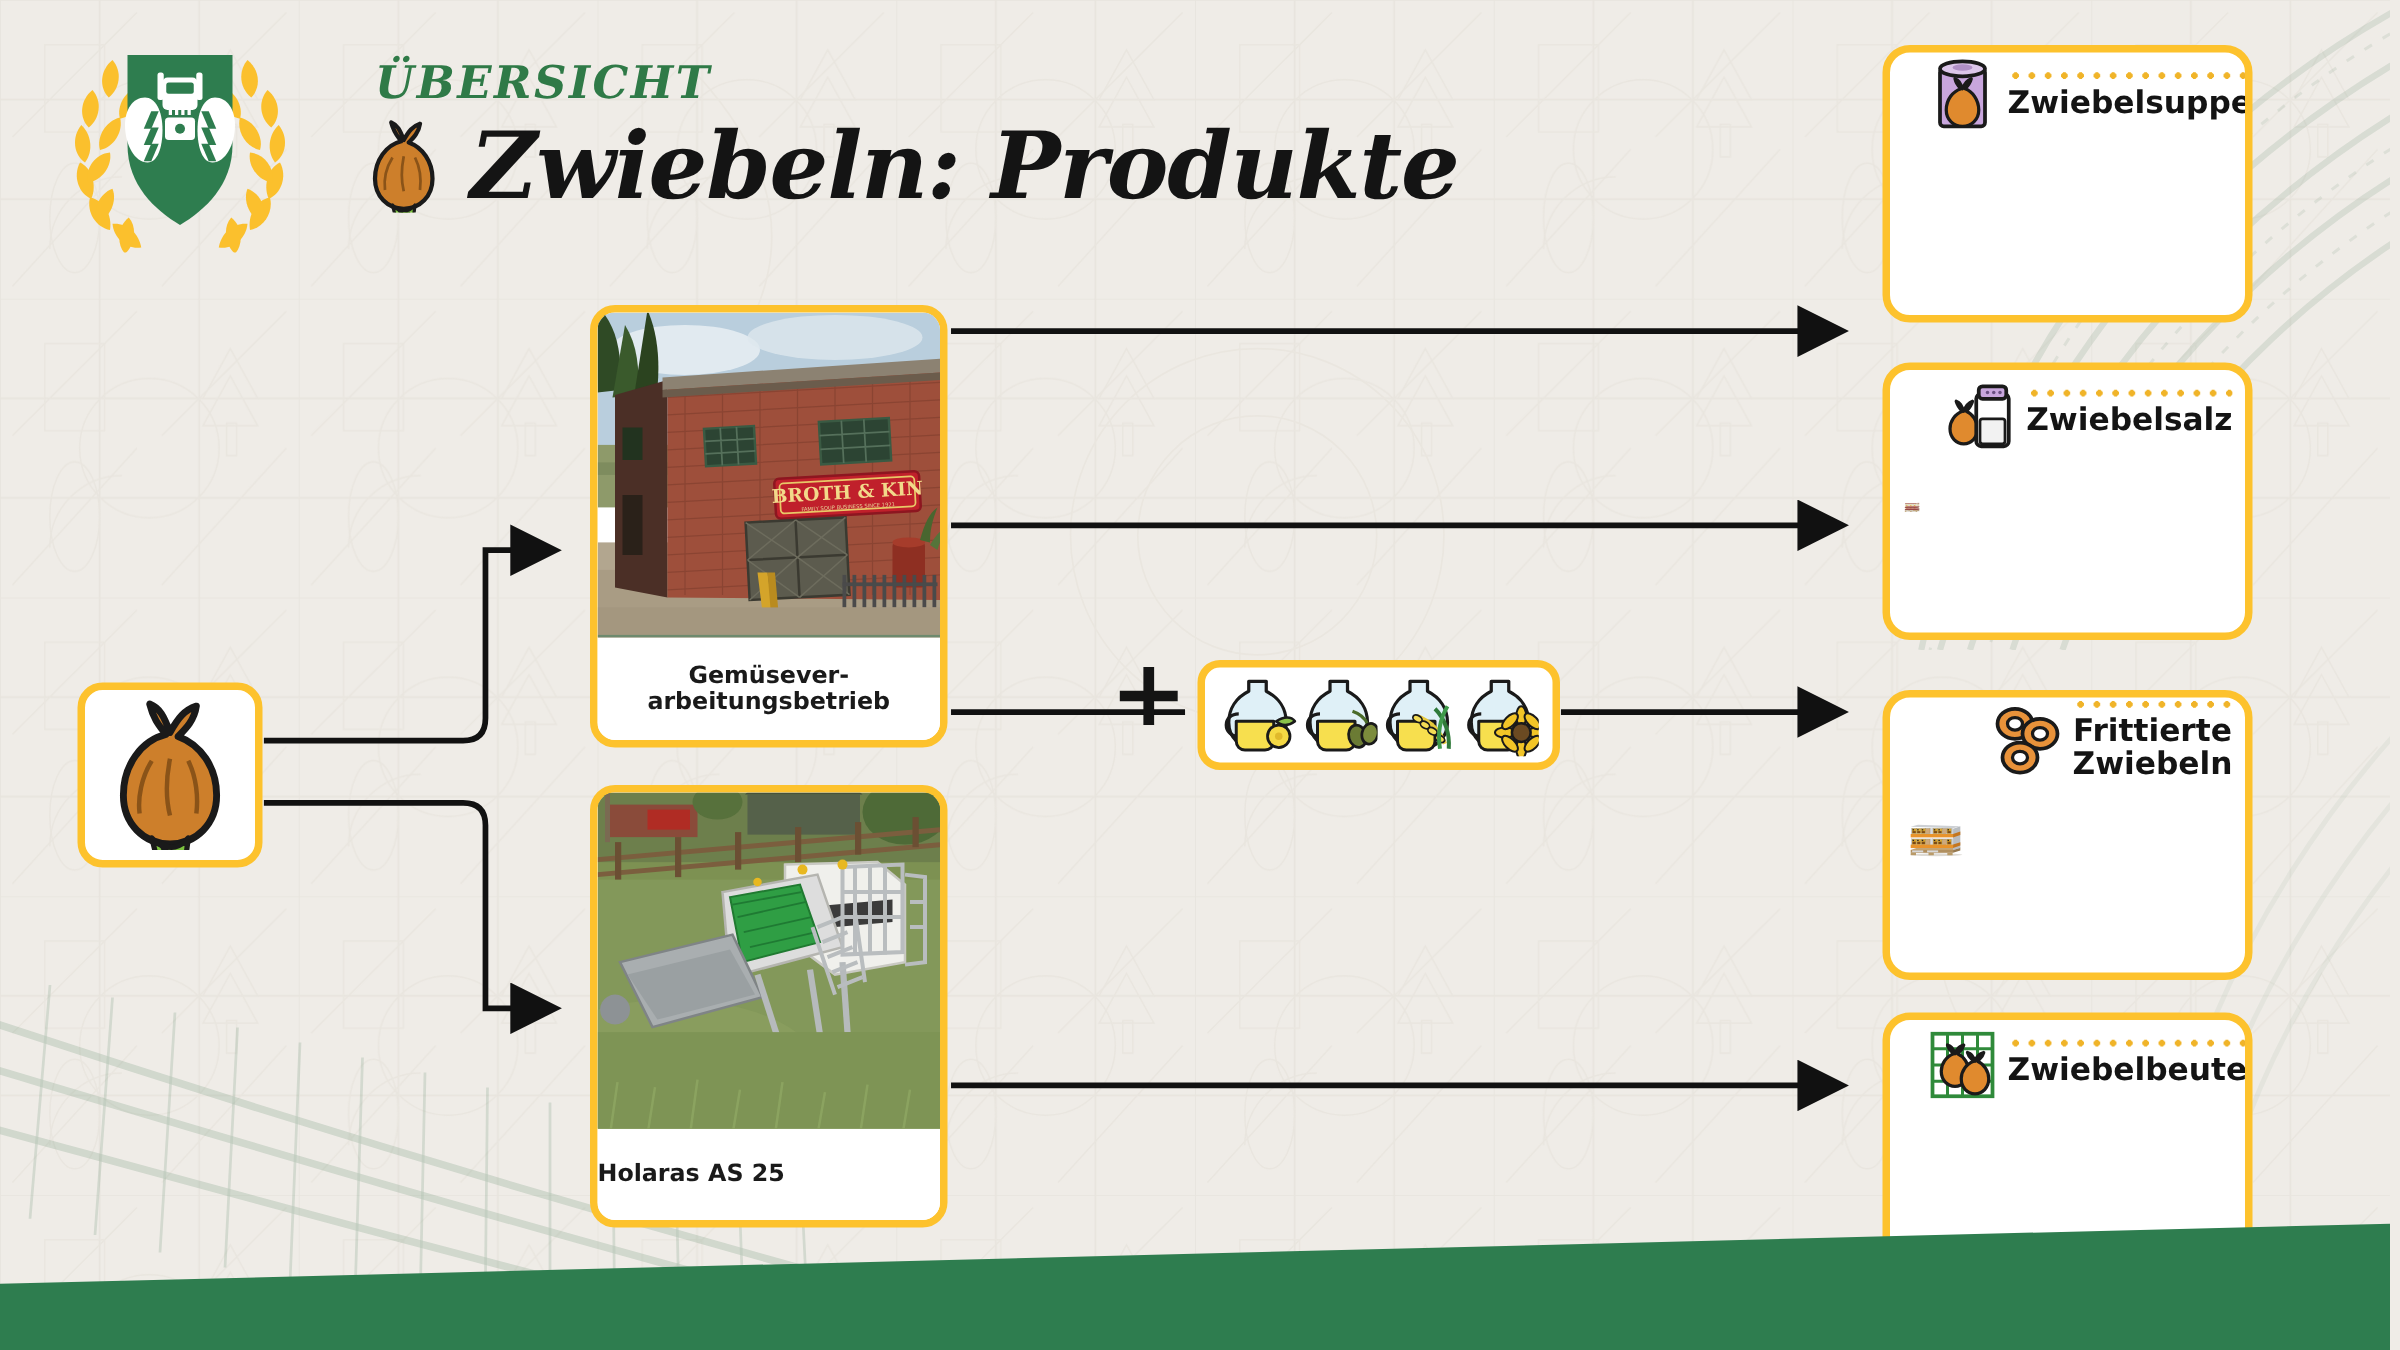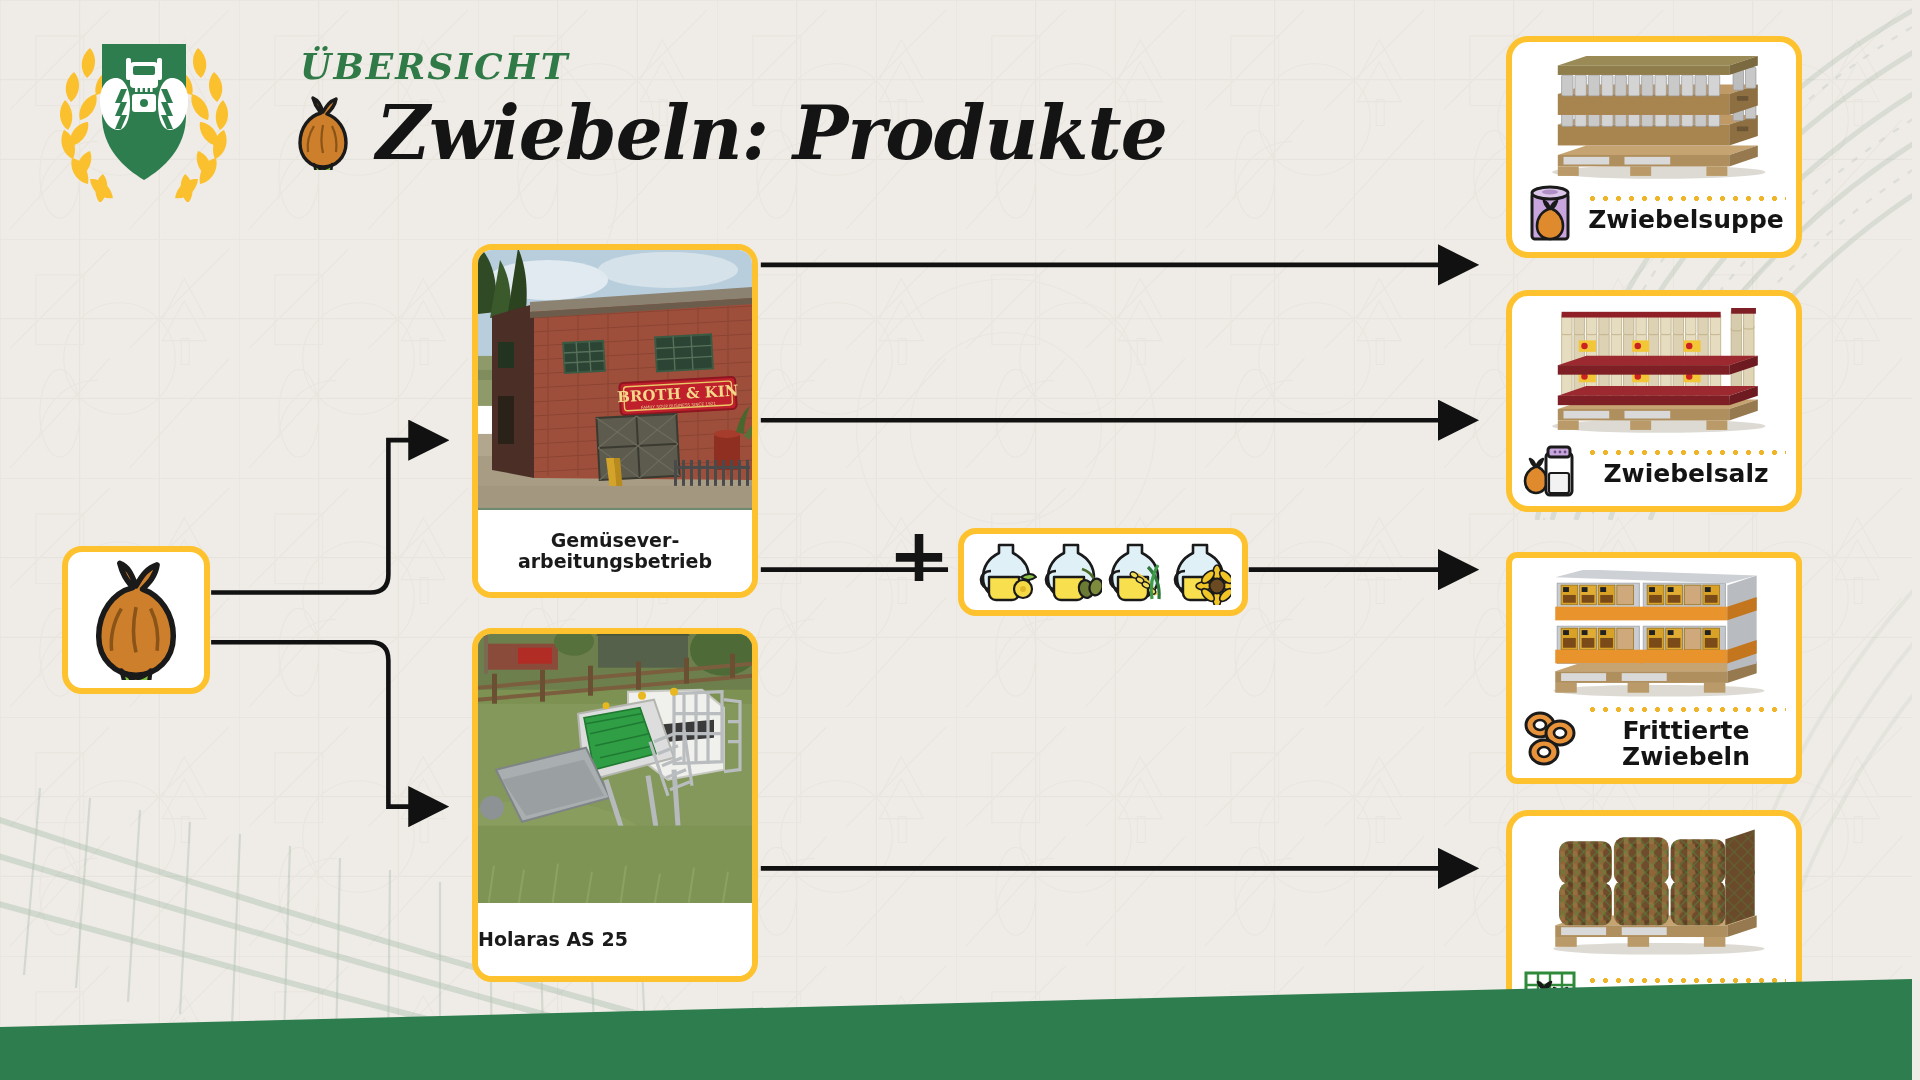--- a/index.html
+++ b/index.html
@@ -161,21 +161,21 @@
   .oil-label b { font-weight: bold; }
 
   
   .product-card {
     position: absolute;
     left: 1506px;
     width: 296px;
     background: #fff;
     border: 6px solid #fdc22d;
     border-radius: 22px;
-    display: flex; flex-direction: column;
+    display: flex; 
     overflow: hidden;
     justify-content: space-between;
   }
   .prod-photo { flex: 1 1 auto; position: relative; overflow: hidden; padding: 12px 10px 2px; }
   .prod-foot {
     height: 74px;
     display: flex; align-items: center;
     padding: 0 10px 6px 10px;
     gap: 8px;
   }
@@ -188,21 +188,21 @@
     background-size: 13px 7px;
     background-repeat: repeat-x;
   }
   .prod-name {
     font-weight: bold; font-size: 25px; color: #141414;
     line-height: 1.04; text-align: center;
   }
 
   #pc1 { top: 36px;  height: 222px; }
   #pc2 { top: 290px; height: 222px; }
-  #pc3 { top: 552px; height: 232px; border-radius: 11px; }
+  #pc3 { top: 552px; height: 232px; }
   #pc4 { top: 810px; height: 232px; }
 
   
   #wires { position: absolute; inset: 0; pointer-events: none; }
 </style>
 </head>
 <body>
 
 <div id="stage">
 

